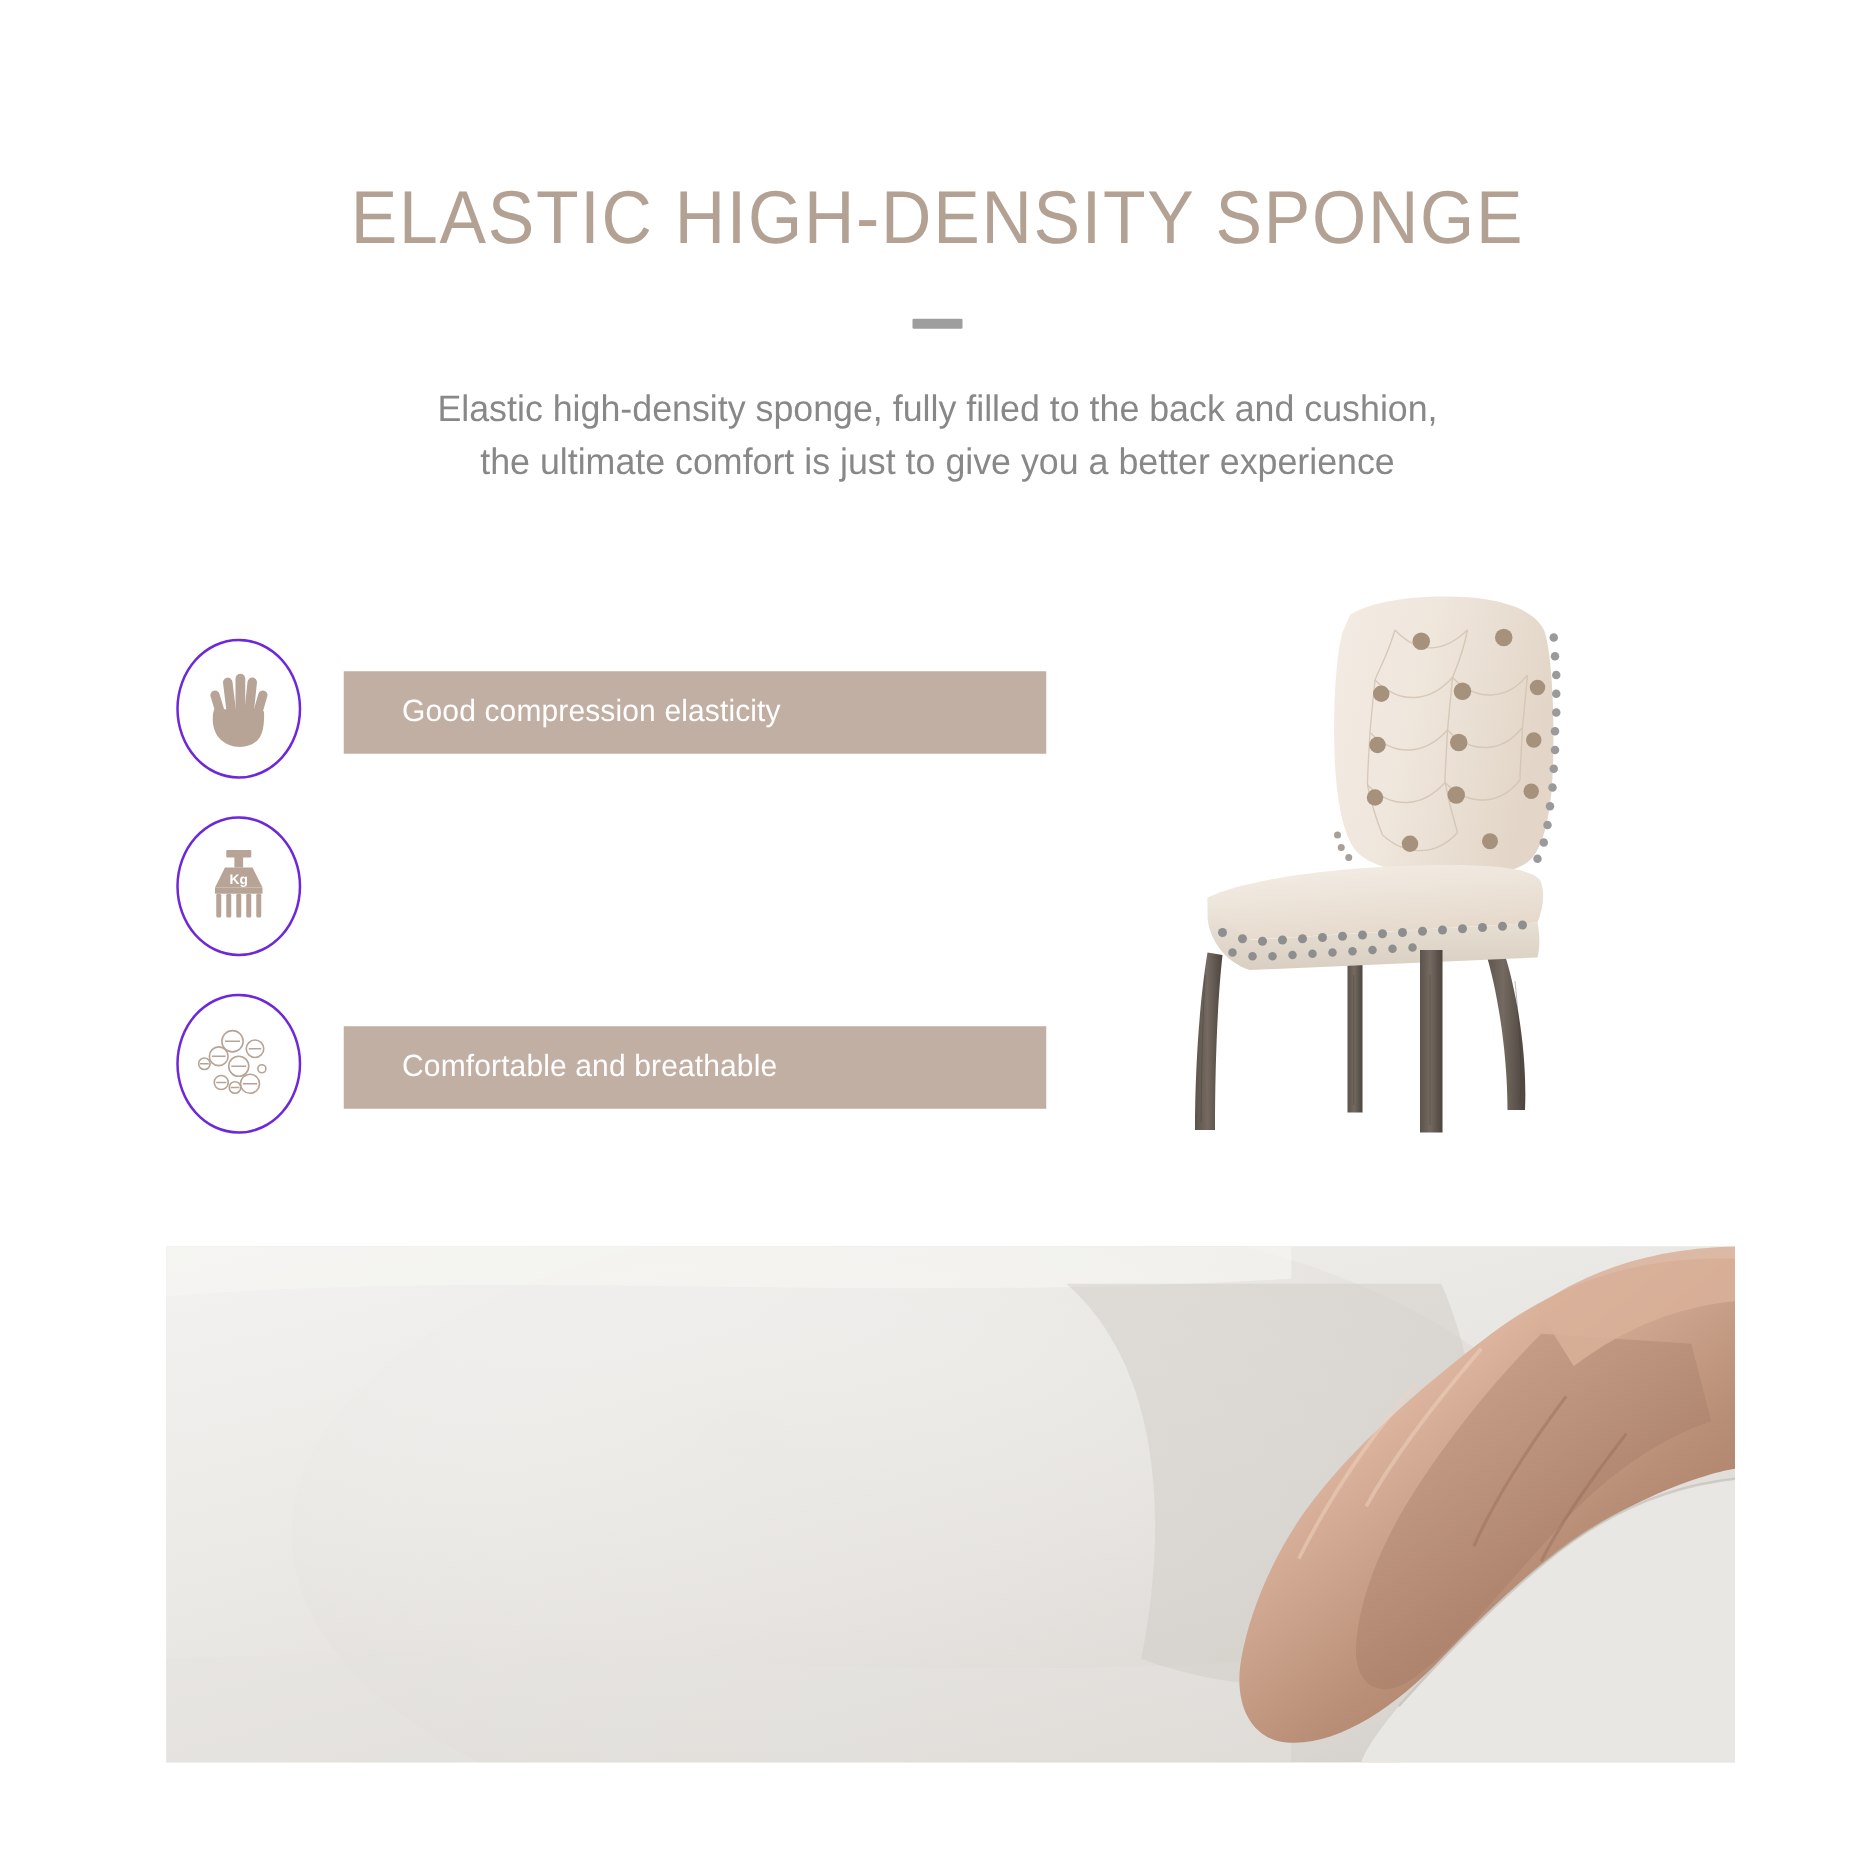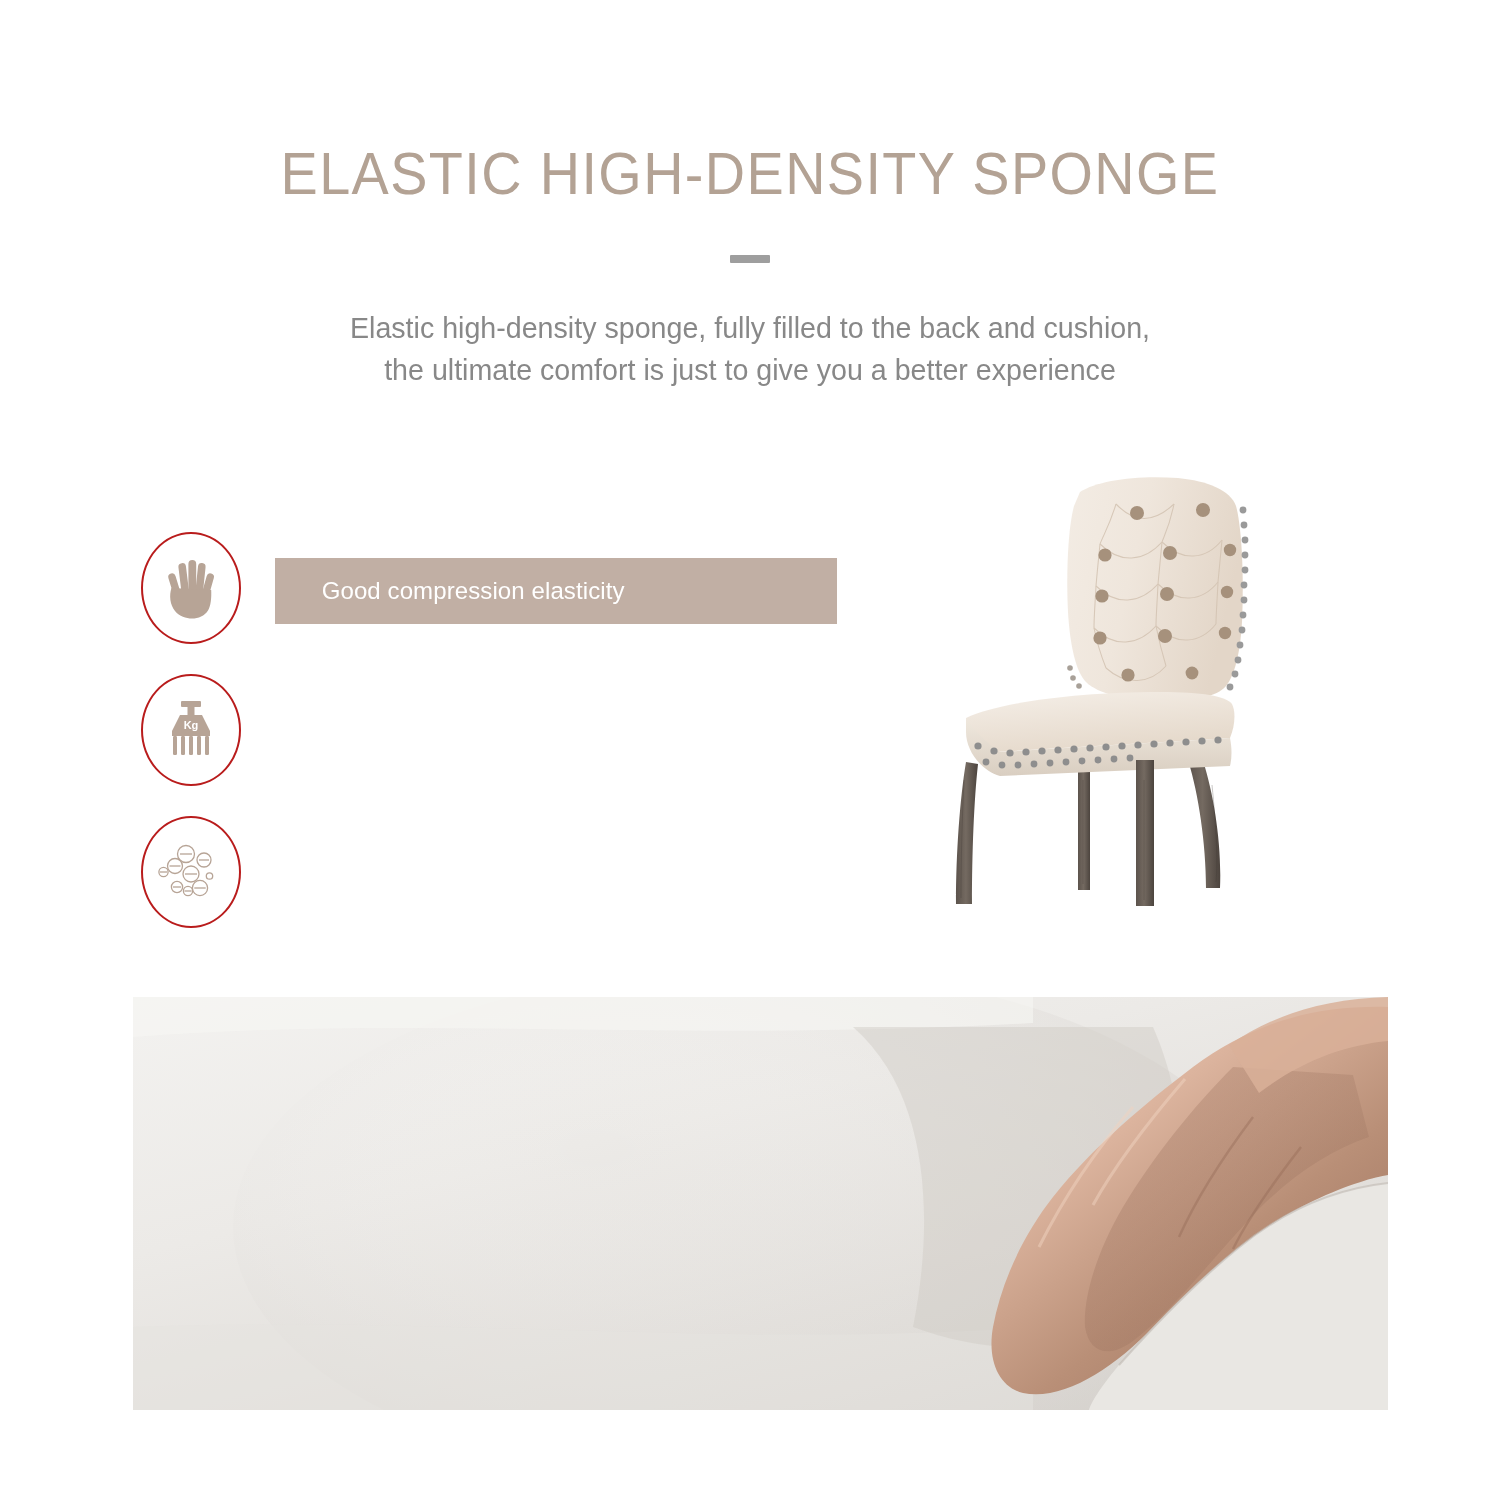--- a/index.html
+++ b/index.html
@@ -53,36 +53,36 @@
     line-height: 1.42;
     color: #888888;
     font-weight: 400;
     transform: scaleX(0.97);
   }
 
   
   .features {
     position: absolute;
     left: 133px;
-    top: 526px;
+    top: 505px;
     width: 710px;
   }
 
   .feature-row {
     position: relative;
     height: 142px;
   }
 
   .feature-icon {
     position: absolute;
     left: 8px;
     top: 6px;
     width: 100px;
     height: 112px;
-    border: 2px solid #b91c1c;
+    border: 2px solid #6d28d9;
     border-radius: 50%;
     display: flex;
     align-items: center;
     justify-content: center;
   }
 
   .feature-icon svg { display: block; }
 
   .feature-bar {
     position: absolute;
@@ -199,20 +199,23 @@
               <line x1="27" y1="34" x2="39" y2="34"></line>
             <circle cx="51.5" cy="36" r="3.2"></circle>
             <circle cx="42" cy="48" r="7.6"></circle>   
               <line x1="36.3" y1="48" x2="47.7" y2="48"></line>
             <circle cx="19" cy="47" r="5.6"></circle>   
               <line x1="15" y1="47" x2="23" y2="47"></line>
             <circle cx="30" cy="51" r="4.6"></circle>   
               <line x1="26.5" y1="51" x2="33.5" y2="51"></line>
           </g>
         </svg>
+      </div>
+      <div class="feature-bar">
+        <span class="feature-label">Comfortable and breathable</span>
       </div>
     </div>
 
   </div>
 
   <div class="chair-photo">
     <svg width="345" height="480" viewBox="0 0 345 480" aria-hidden="true">
       <defs>
         <linearGradient id="velvet" x1="0" y1="0" x2="1" y2="0.3">
           <stop offset="0%" stop-color="#f3ece4"></stop>

